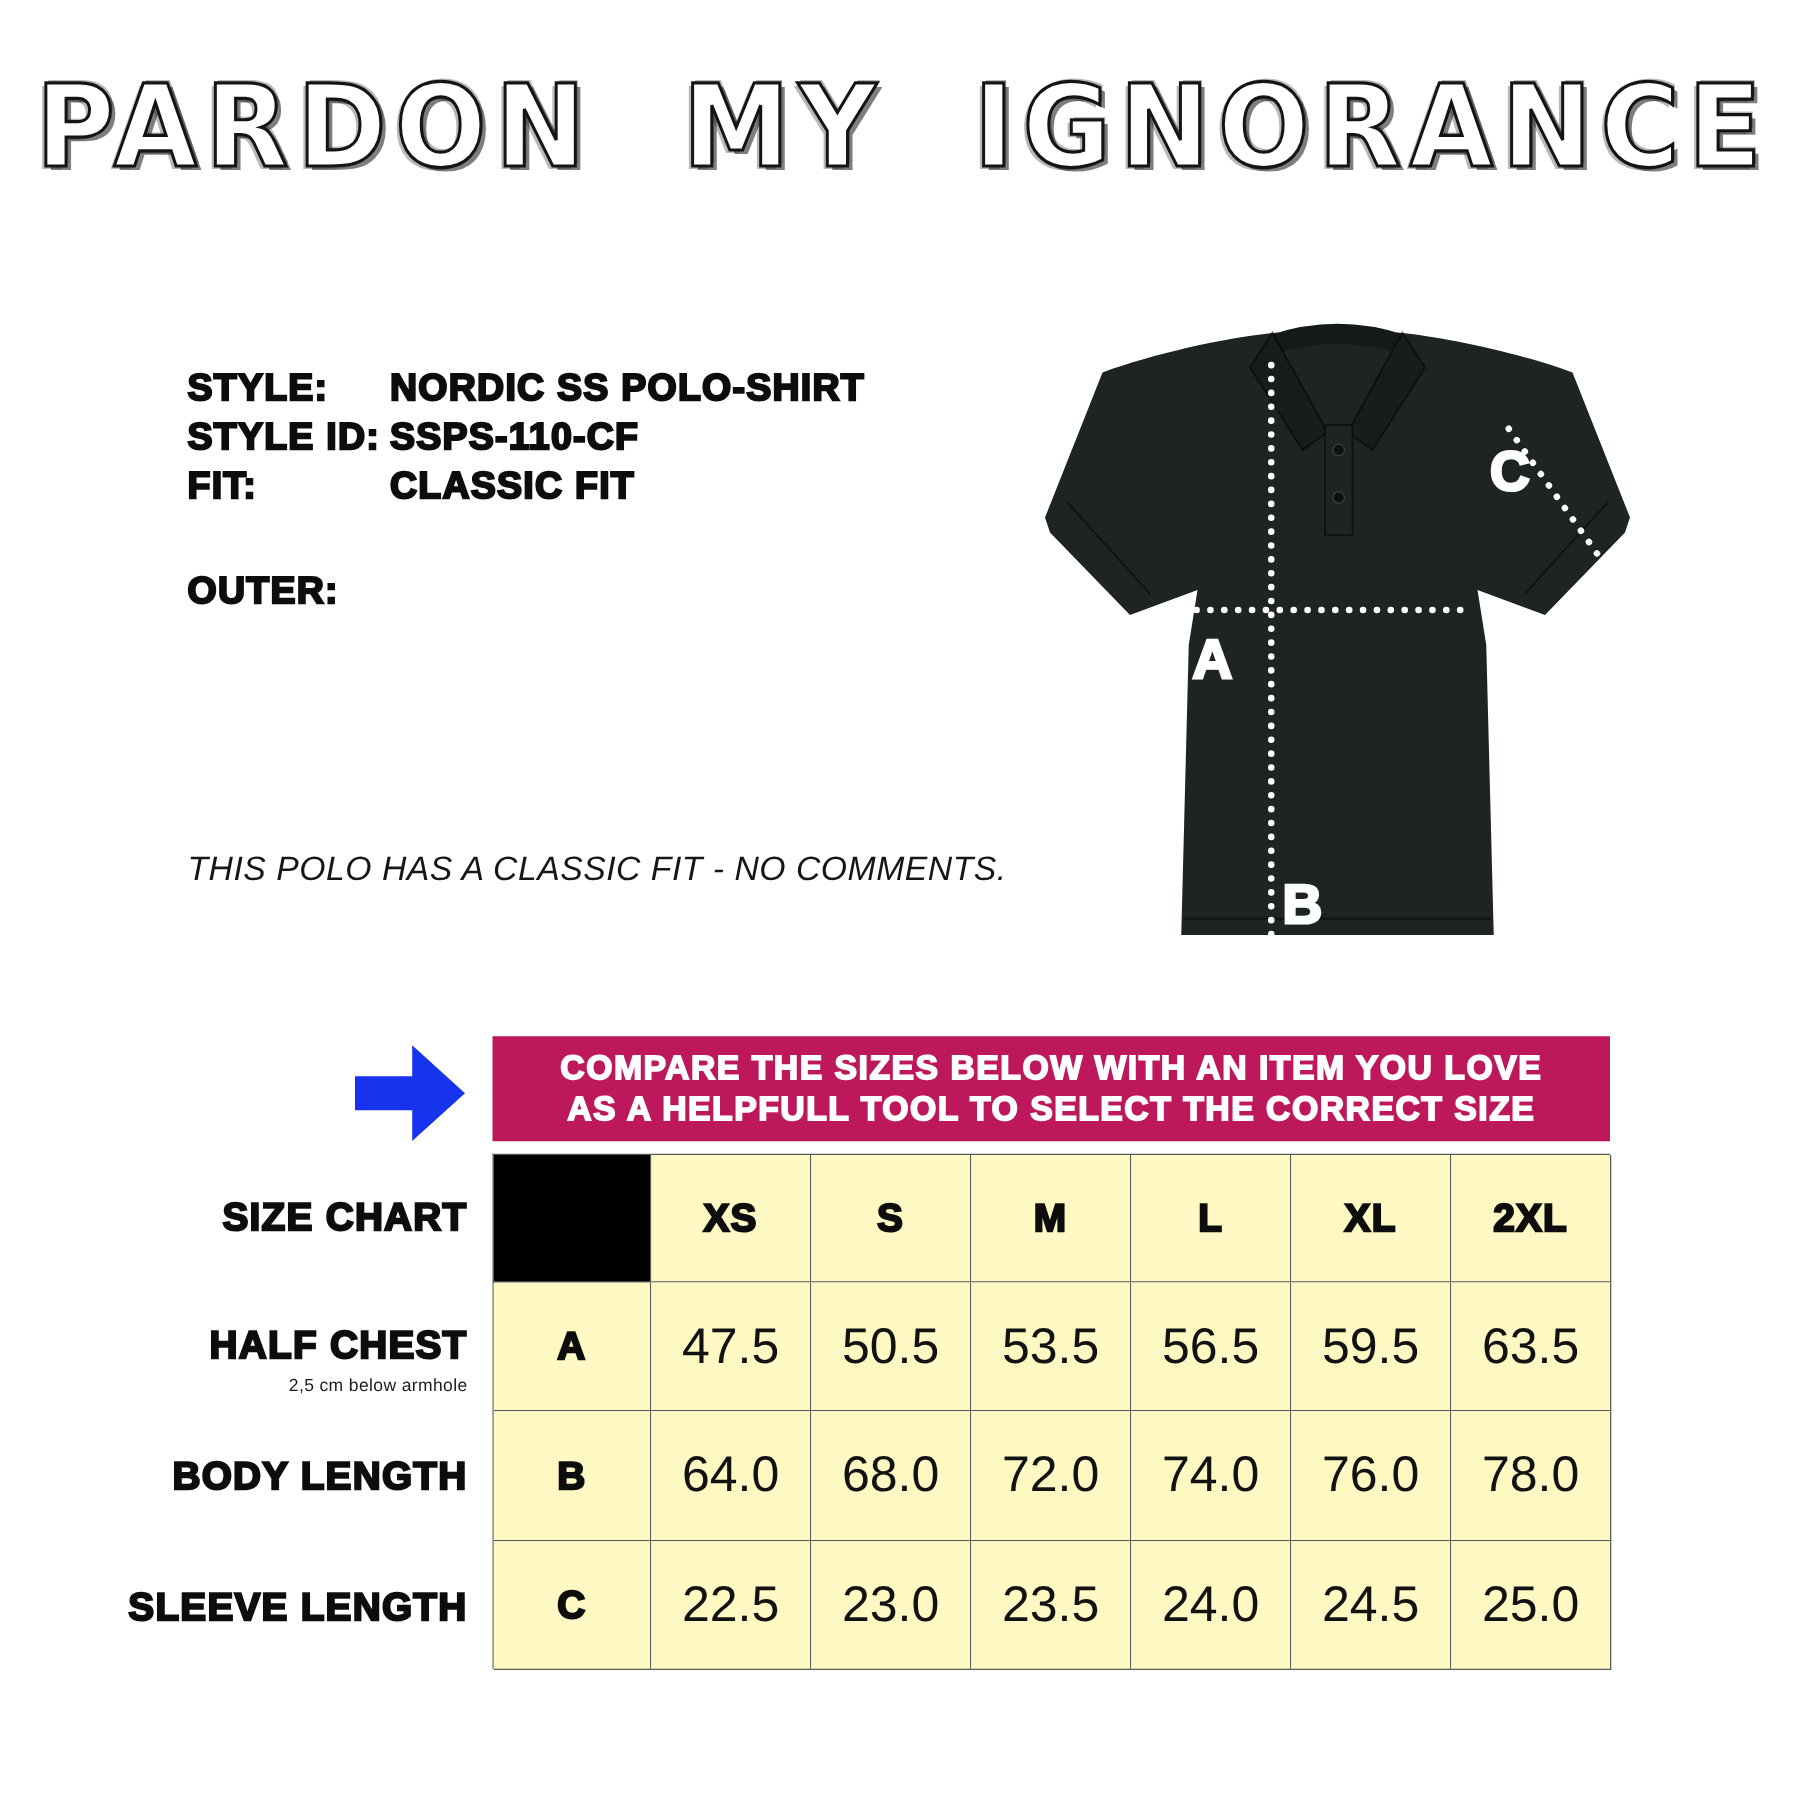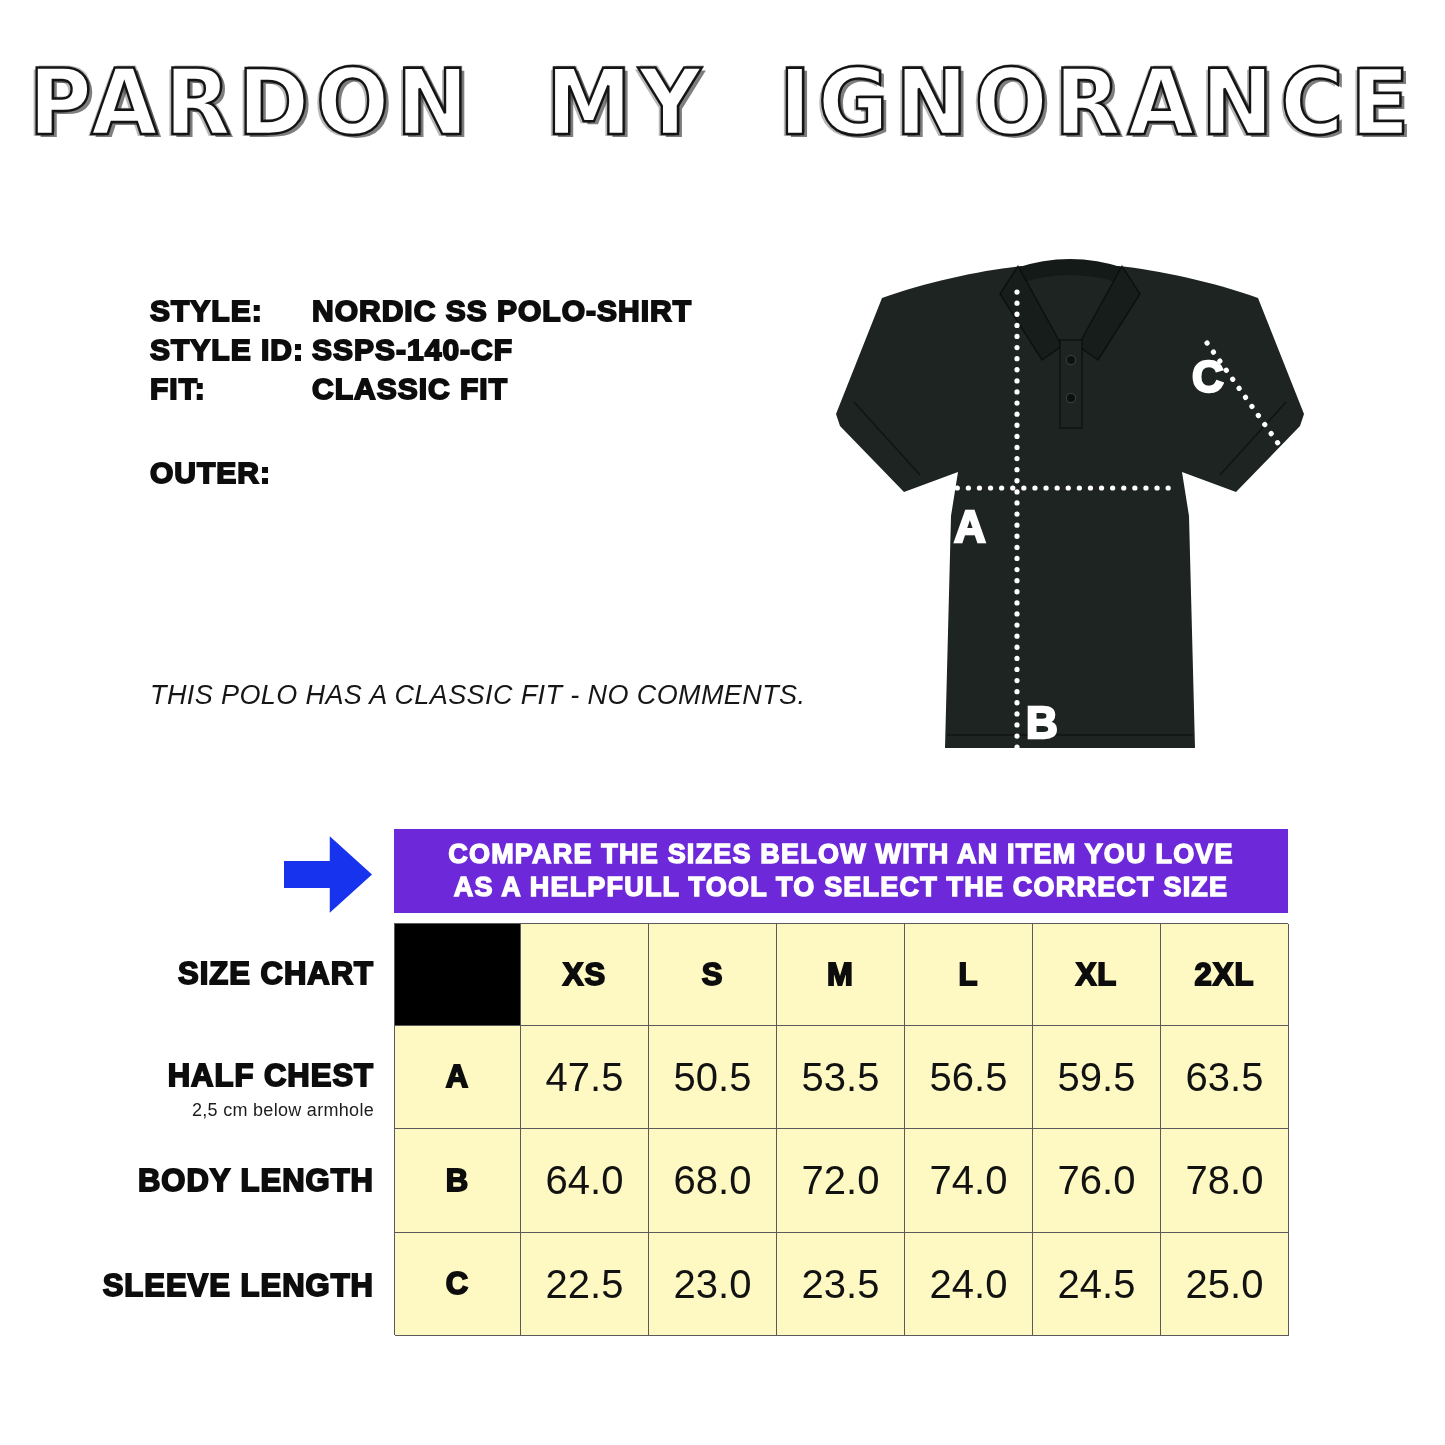--- a/index.html
+++ b/index.html
@@ -51,21 +51,21 @@
   .polo text{font-family:"Liberation Sans",sans-serif;font-weight:700;}
 
   
   .arrow{
     position:absolute;left:284px;top:832px;width:88px;height:85px;
     background:var(--accent);
     clip-path:polygon(0 34%,52% 34%,52% 5%,100% 50%,52% 95%,52% 66%,0 66%);
   }
   .banner{
     position:absolute;left:394px;top:829px;width:894px;height:84px;
-    background:#6d28d9;color:#fff;
+    background:#be185d;color:#fff;
     display:flex;flex-direction:column;justify-content:center;align-items:center;
     text-align:center;font-size:27px;font-weight:700;letter-spacing:1.2px;line-height:33px;
   }
   .banner div{-webkit-text-stroke:1.4px #ffffff;}
 
   
   .sizetable{
     position:absolute;left:394px;top:923px;width:894px;height:412px;
     display:grid;
     grid-template-columns:126px repeat(6,128px);
@@ -80,41 +80,41 @@
     background:#fef9c3;
   }
   .cell.corner{background:#000;}
   .cell.head{font-size:31px;}
   .cell.letter{font-size:31px;}
   .cell.num{font-size:40px;font-weight:400;color:#121212;font-family:"Liberation Sans",sans-serif;}
 
   
   .rowlabel{position:absolute;left:100px;width:274px;text-align:right;}
   .rowlabel .main{display:block;font-size:31px;}
-  .rowlabel .thin{display:block;font-size:18px;font-weight:400;color:#1c1c1c;letter-spacing:.3px;margin-top:6px;}
+  .rowlabel .thin{display:block;font-size:14px;font-weight:400;color:#1c1c1c;letter-spacing:.3px;margin-top:6px;}
   .rl-0{top:956px;}
   .rl-1{top:1058px;}
   .rl-2{top:1163px;}
   .rl-3{top:1268px;}
 </style>
 </head>
 <body>
 
 <div class="canvas">
 
   <div class="logo">PARDON MY IGNORANCE</div>
 
   <div class="info">
     <div class="irow">
       <span class="ilabel bubble">STYLE:</span>
       <span class="ival bubble">NORDIC SS POLO-SHIRT</span>
     </div>
     <div class="irow">
       <span class="ilabel bubble">STYLE ID:</span>
-      <span class="ival bubble">SSPS-140-CF</span>
+      <span class="ival bubble">SSPS-110-CF</span>
     </div>
     <div class="irow">
       <span class="ilabel bubble">FIT:</span>
       <span class="ival bubble">CLASSIC FIT</span>
     </div>
     <div class="irow outer">
       <span class="ilabel bubble">OUTER:</span>
     </div>
   </div>
 

